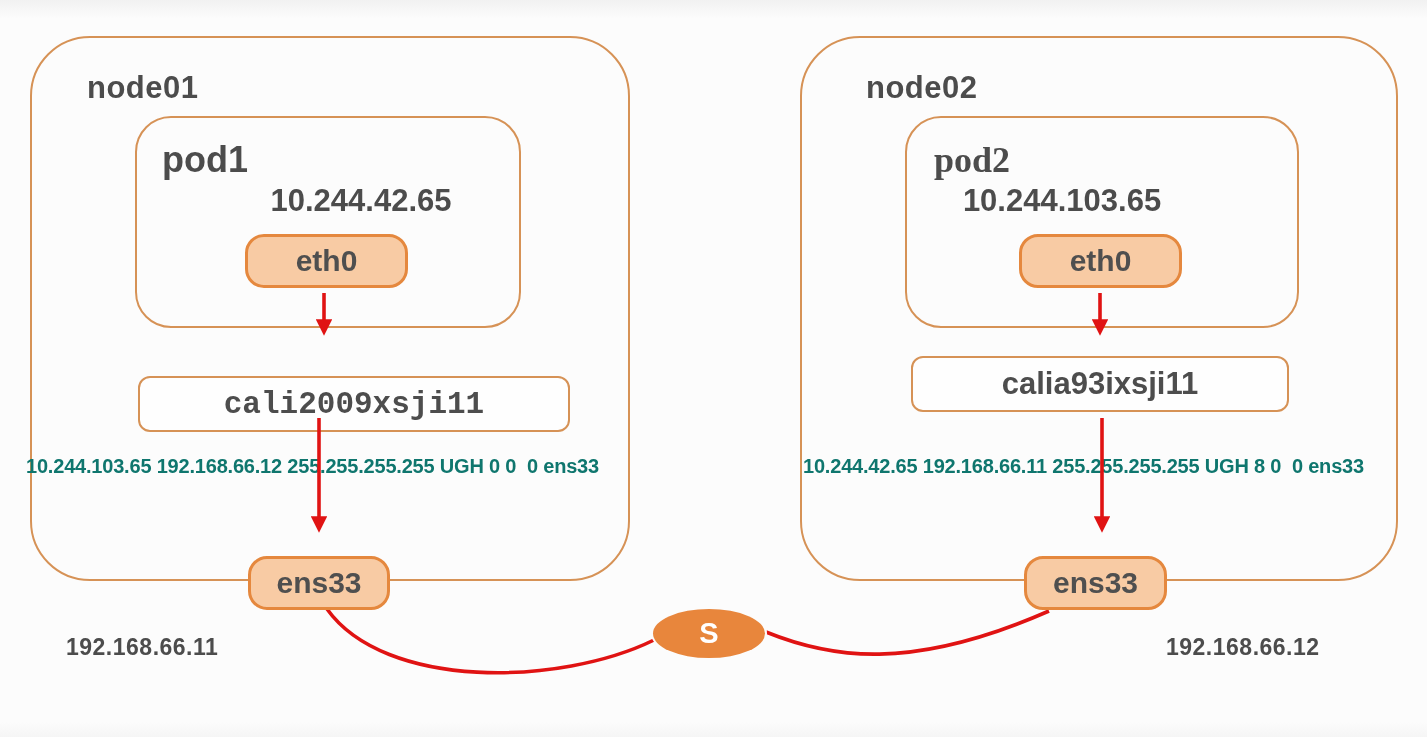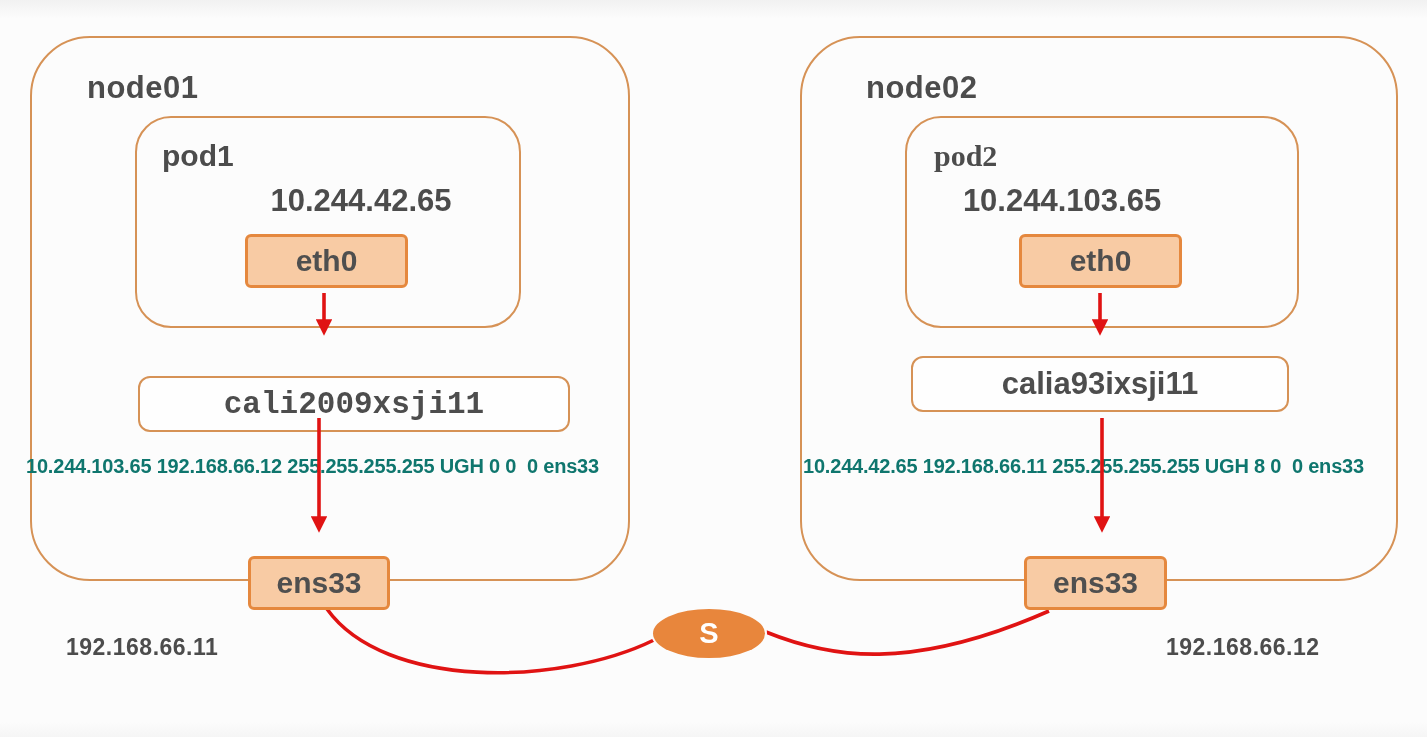--- a/index.html
+++ b/index.html
@@ -34,31 +34,31 @@
   #node2-title{left:866px;top:70px;}
   
   .pod-rect{
     border:2px solid var(--node-border);
     border-radius:36px;
     background:transparent;
     z-index:2;
   }
   #pod1-rect{left:135px;top:116px;width:386px;height:212px;}
   #pod2-rect{left:905px;top:116px;width:394px;height:212px;}
-  .pod-title{font-size:30px;font-weight:700;z-index:3;}
+  .pod-title{font-size:36px;font-weight:700;z-index:3;}
   #pod1-title{left:162px;top:139px;}
   #pod2-title{left:934px;top:139px;font-family:Liberation Serif, serif;}
   .pod-ip{font-size:31px;font-weight:700;text-align:center;z-index:3;}
   #pod1-ip{left:135px;top:183px;width:432px;padding-left:20px;}
   #pod2-ip{left:905px;top:183px;width:314px;}
   
   .chip{
     border:3px solid var(--box-border);
     background:var(--box-fill);
-    border-radius:6px;
+    border-radius:19px;
     display:flex;align-items:center;justify-content:center;
     font-size:30px;font-weight:700;color:#4f4f4f;
     z-index:6;
   }
   #eth0-1{left:245px;top:234px;width:163px;height:54px;}
   #eth0-2{left:1019px;top:234px;width:163px;height:54px;}
   #ens33-1{left:248px;top:556px;width:142px;height:54px;}
   #ens33-2{left:1024px;top:556px;width:143px;height:54px;}
   .veth{
     border:2px solid var(--node-border);

